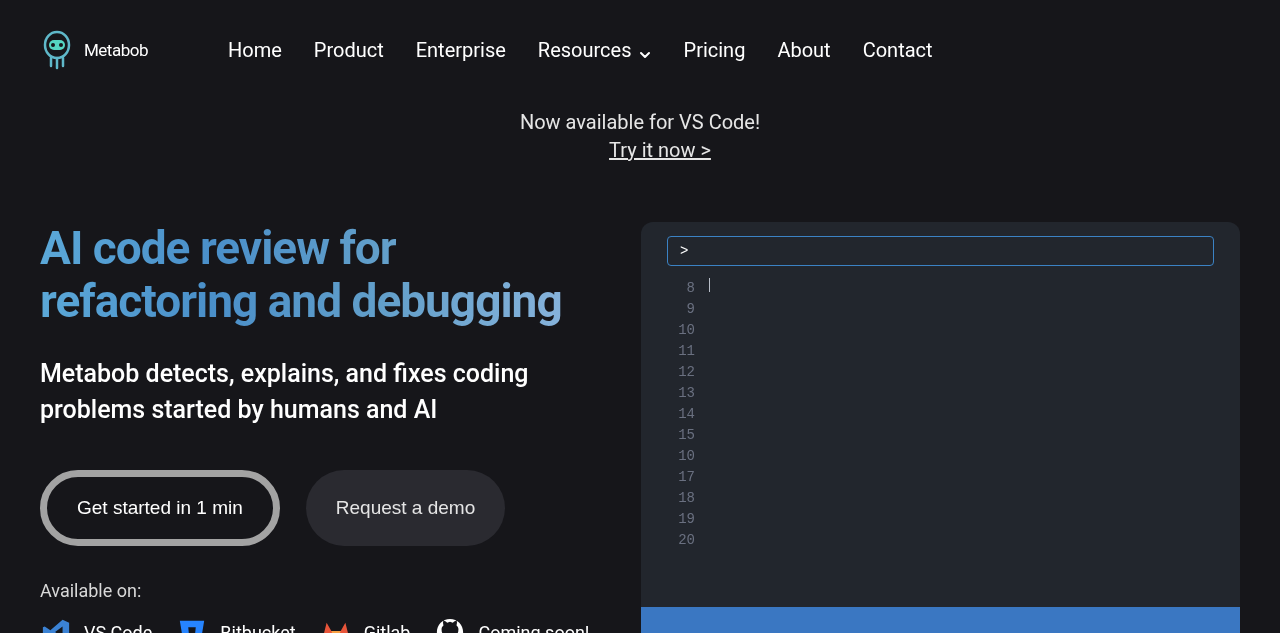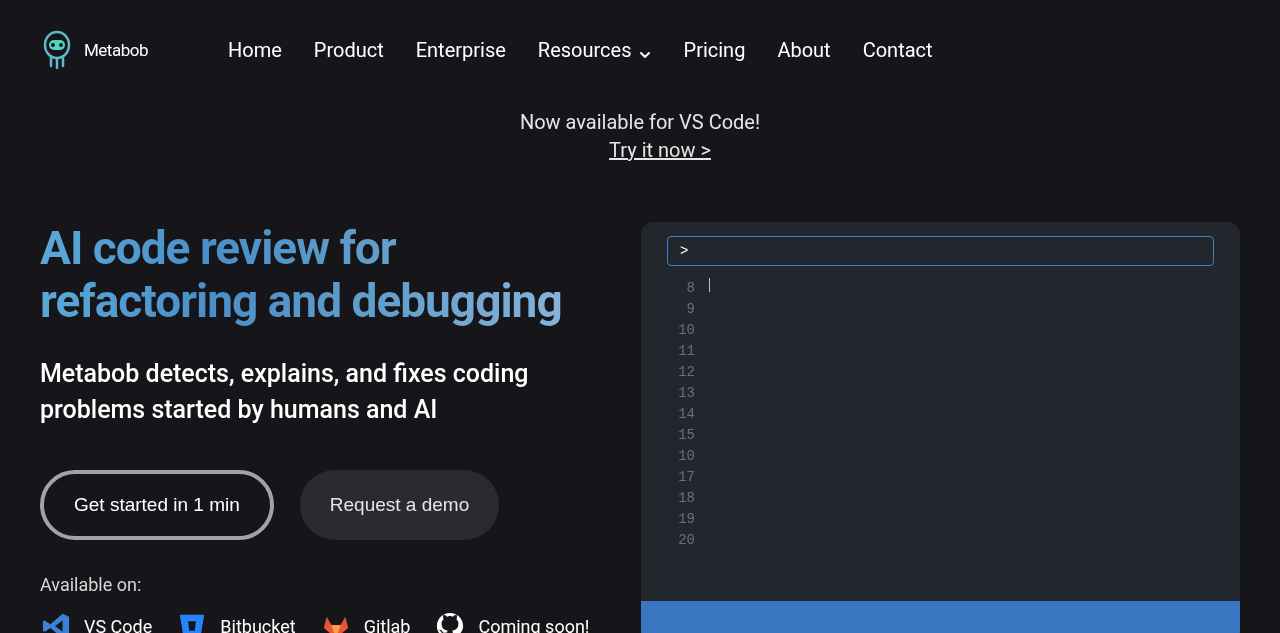--- a/index.html
+++ b/index.html
@@ -107,21 +107,21 @@
       color: #ffffff;
       margin-top: 28px;
       line-height: 1.45;
     }
     .cta-row {
       display: flex;
       gap: 26px;
       margin-top: 42px;
     }
     .btn-primary {
-      border: 4px solid #a3a3a3;
+      border: 7px solid #a3a3a3;
       border-radius: 999px;
       padding: 20px 30px;
       font-size: 19px;
       font-weight: 500;
       background: transparent;
       color: #ffffff;
       cursor: pointer;
     }
     .btn-secondary {
       border: none;

